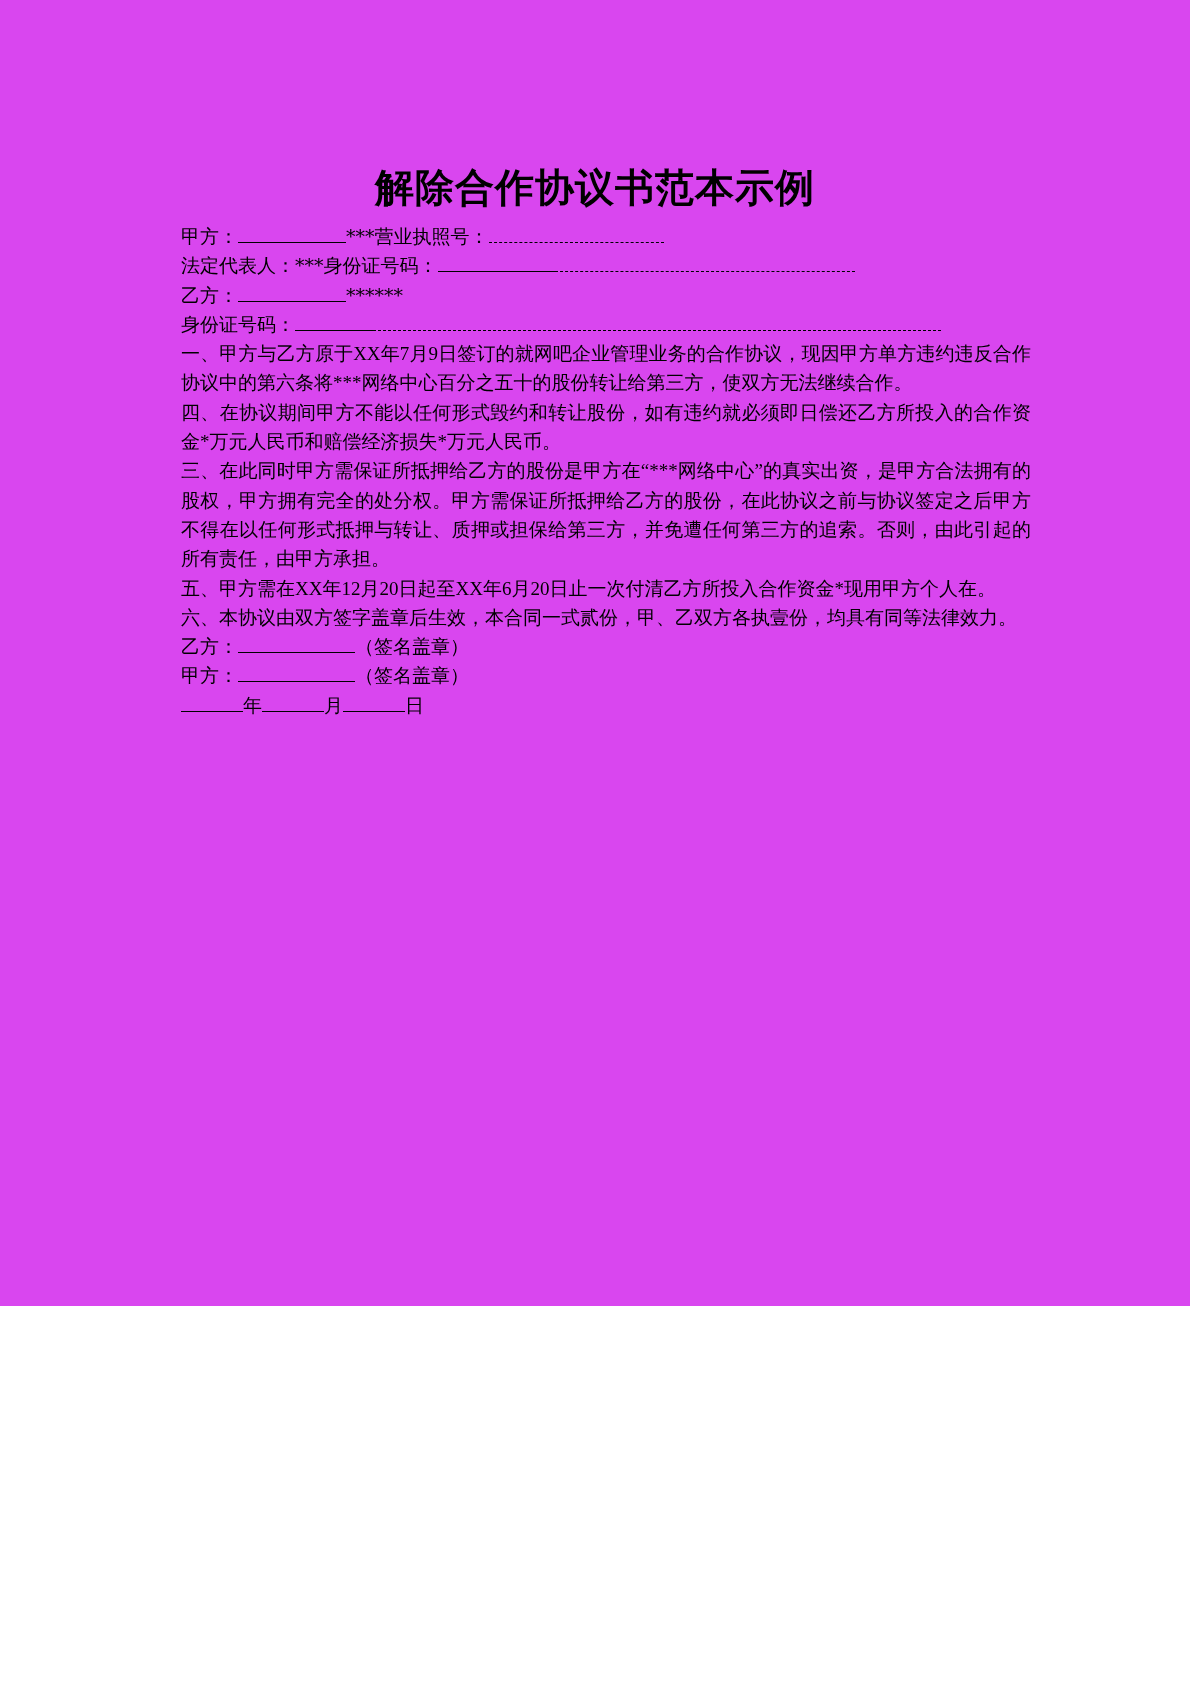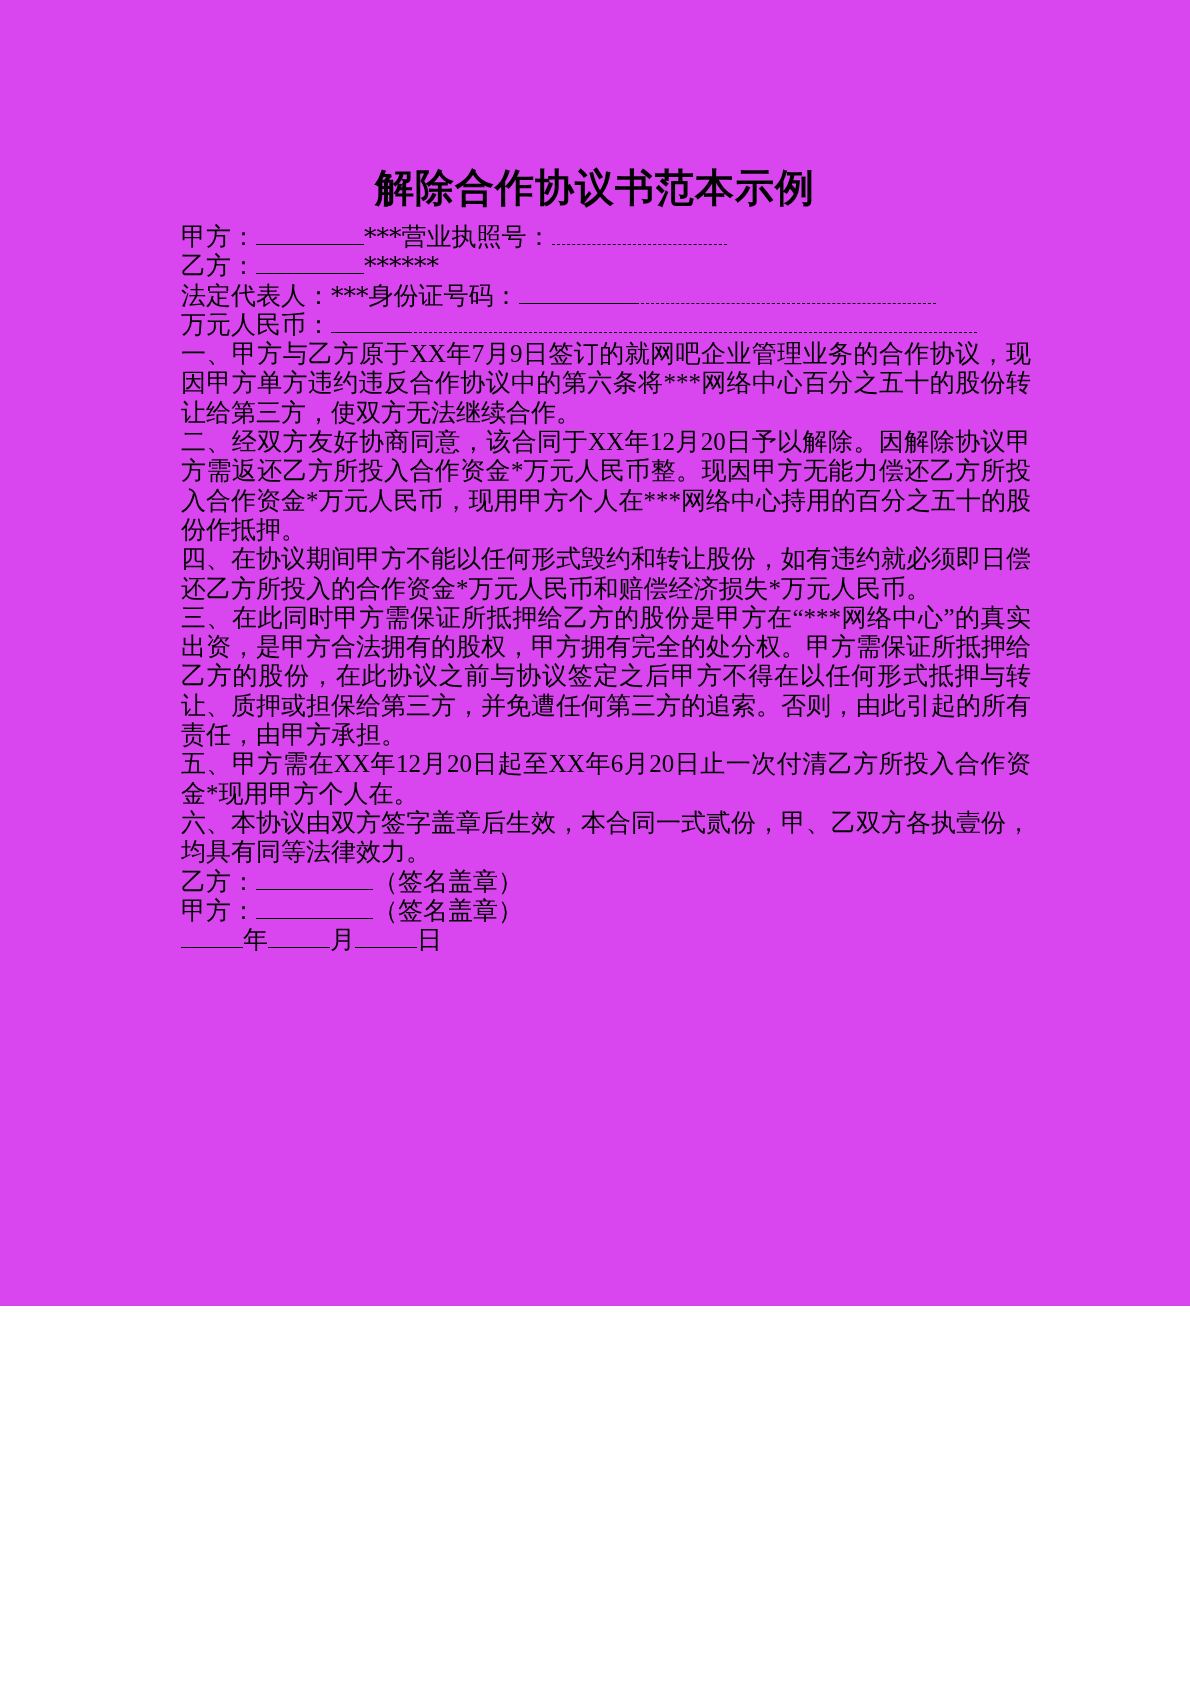--- a/index.html
+++ b/index.html
@@ -34,21 +34,21 @@
     font-weight: bold;
     letter-spacing: 1px;
     line-height: 50px;
     margin: 0;
   }
   .body {
     position: absolute;
     left: 181px;
     top: 222px;
     width: 850px;
-    font-size: 25px;
+    font-size: 19px;
     line-height: 29.3px;
   }
   .line {
     white-space: nowrap;
     margin: 0;
   }
   .para {
     margin: 0;
     text-align: justify;
     text-align-last: left;
@@ -74,33 +74,32 @@
 
   <h1 class="title">解除合作协议书范本示例</h1>
 
   <div class="body">
 
     <p class="line">
       <span>甲方：</span><span class="blank" style="width:108px"></span><span>***营业执照号：</span><span class="dashes" style="width:175px"></span>
     </p>
 
     <p class="line">
+      <span>法定代表人：***身份证号码：</span><span class="blank" style="width:117px"></span><span class="dashes" style="width:300px"></span>
+    </p>
+
+    <p class="line">
       <span>乙方：</span><span class="blank" style="width:108px"></span><span>******</span>
     </p>
 
     <p class="line">
-      <span>法定代表人：***身份证号码：</span><span class="blank" style="width:117px"></span><span class="dashes" style="width:300px"></span>
-    </p>
-
-    <p class="line">
-      <span>万元人民币：</span><span class="blank" style="width:78px"></span><span class="dashes" style="width:568px"></span>
+      <span>身份证号码：</span><span class="blank" style="width:78px"></span><span class="dashes" style="width:568px"></span>
     </p>
 
     <p class="para">一、甲方与乙方原于XX年7月9日签订的就网吧企业管理业务的合作协议，现因甲方单方违约违反合作协议中的第六条将***网络中心百分之五十的股份转让给第三方，使双方无法继续合作。</p>
-    <p class="para">二、经双方友好协商同意，该合同于XX年12月20日予以解除。因解除协议甲方需返还乙方所投入合作资金*万元人民币整。现因甲方无能力偿还乙方所投入合作资金*万元人民币，现用甲方个人在***网络中心持用的百分之五十的股份作抵押。</p>
     <p class="para">四、在协议期间甲方不能以任何形式毁约和转让股份，如有违约就必须即日偿还乙方所投入的合作资金*万元人民币和赔偿经济损失*万元人民币。</p>
     <p class="para">三、在此同时甲方需保证所抵押给乙方的股份是甲方在“***网络中心”的真实出资，是甲方合法拥有的股权，甲方拥有完全的处分权。甲方需保证所抵押给乙方的股份，在此协议之前与协议签定之后甲方不得在以任何形式抵押与转让、质押或担保给第三方，并免遭任何第三方的追索。否则，由此引起的所有责任，由甲方承担。</p>
     <p class="para">五、甲方需在XX年12月20日起至XX年6月20日止一次付清乙方所投入合作资金*现用甲方个人在。</p>
     <p class="para">六、本协议由双方签字盖章后生效，本合同一式贰份，甲、乙双方各执壹份，均具有同等法律效力。</p>
 
     <p class="line">
       <span>乙方：</span><span class="blank" style="width:117px"></span><span>（签名盖章）</span>
     </p>
 
     <p class="line">

